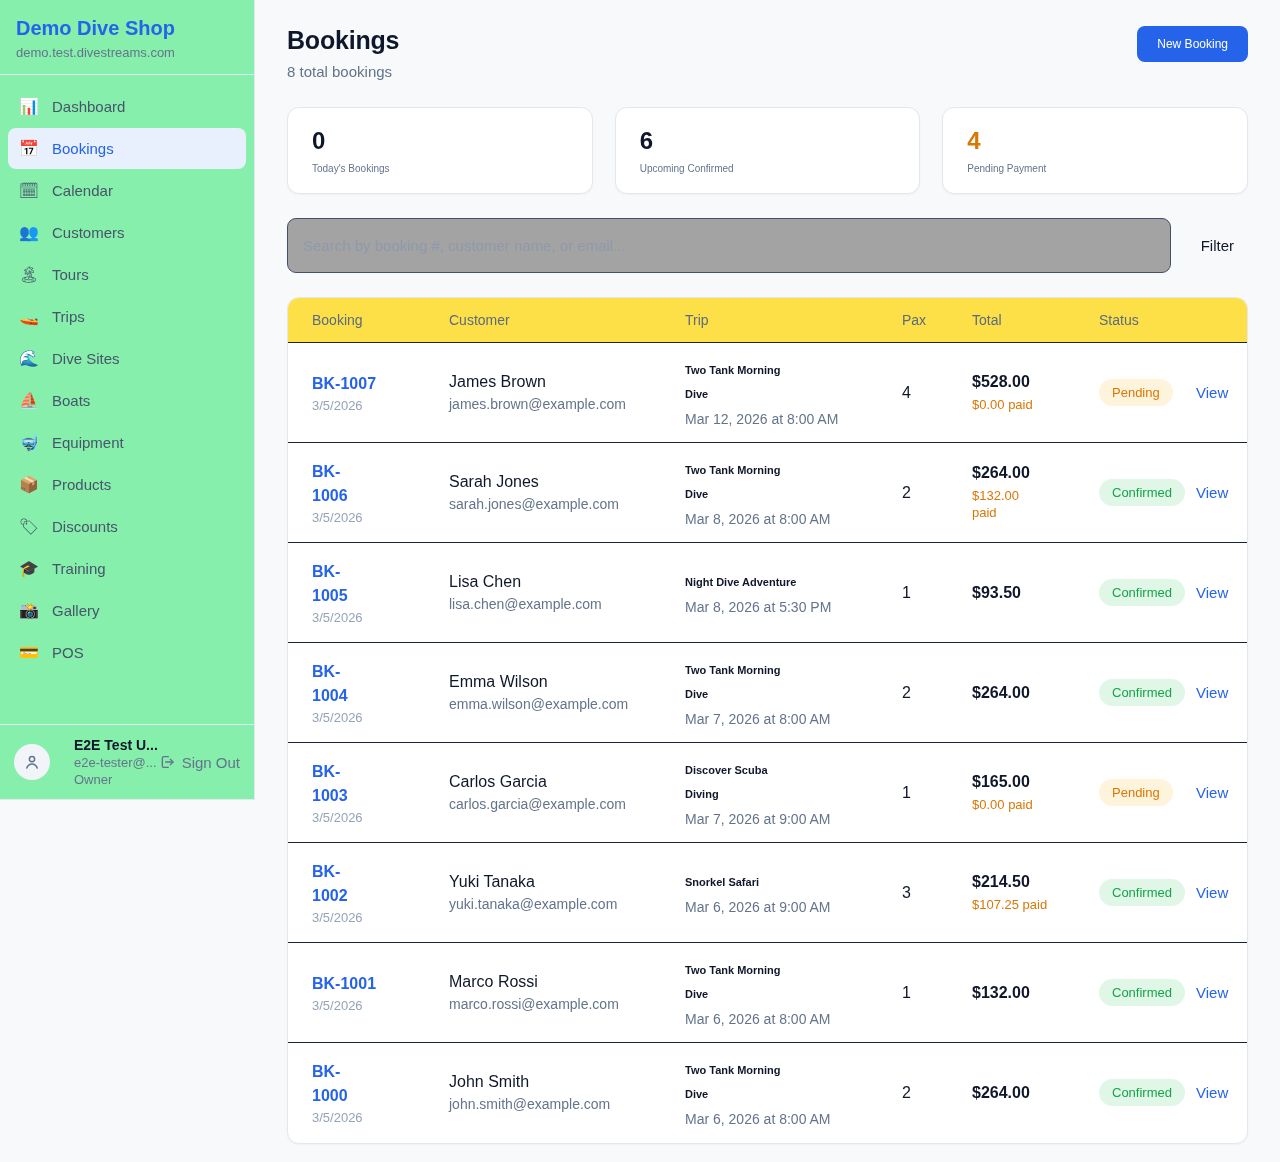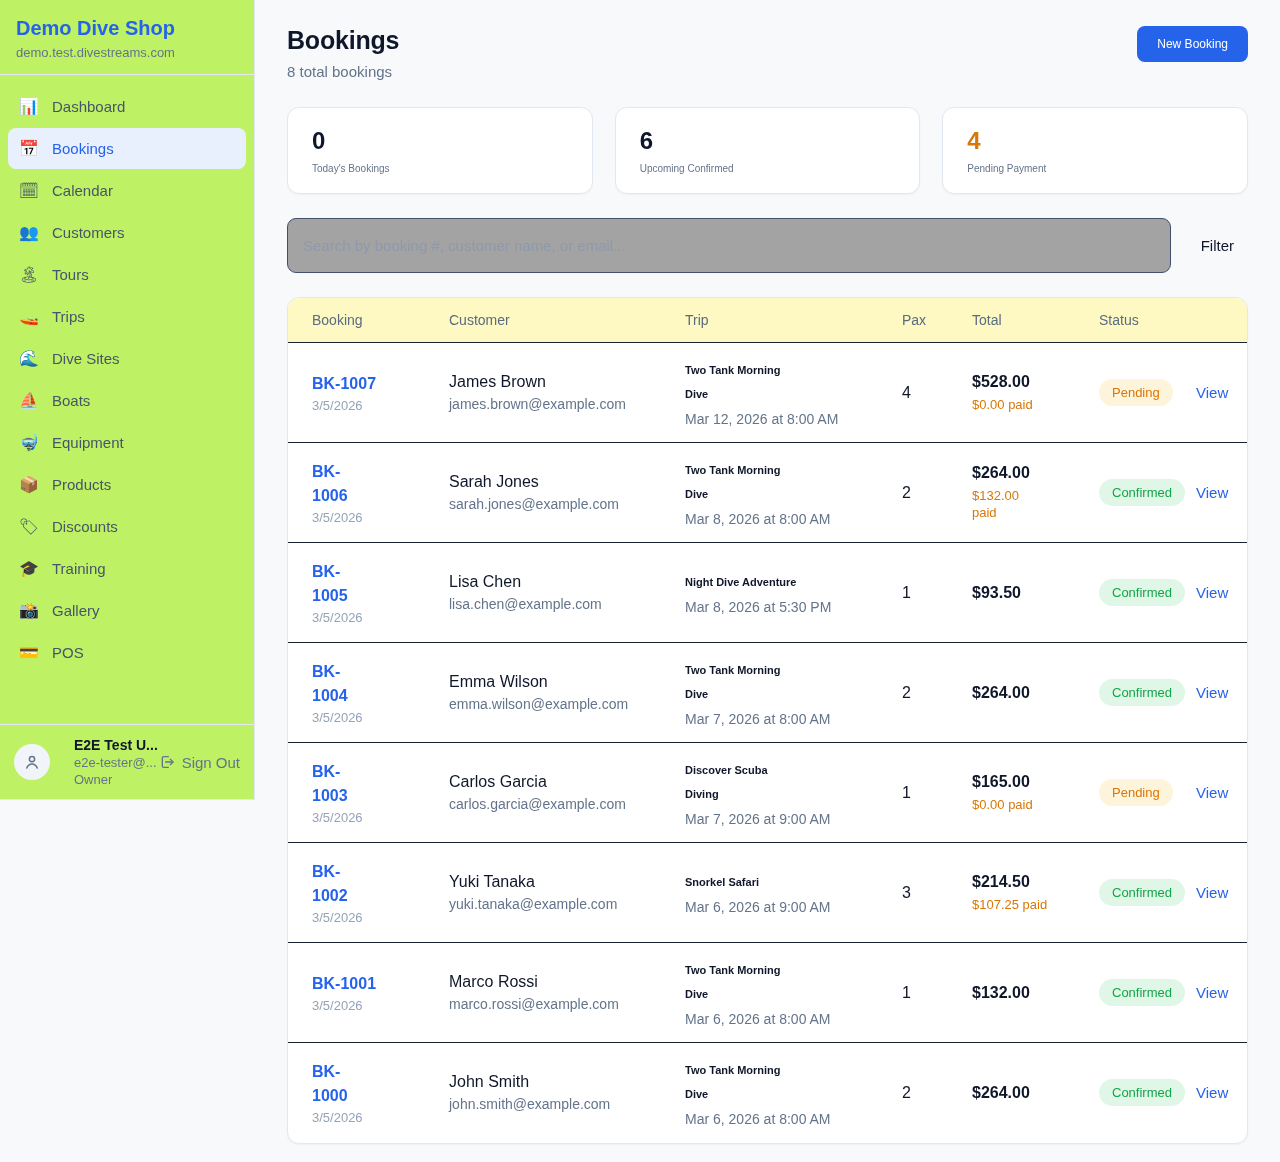--- a/index.html
+++ b/index.html
@@ -12,21 +12,21 @@
   *{box-sizing:border-box;margin:0;padding:0;}
   body{
     width:1280px;height:1162px;overflow:hidden;
     background:#f7f9fb;color:#0f172a;
     font-family:"Liberation Sans","DejaVu Sans",sans-serif;
     font-size:15px;
   }
   
   .sidebar{
     position:absolute;left:0;top:0;width:255px;height:800px;
-    background:#bef264;border-right:1px solid #e2e8f0;border-bottom:1px solid #e2e8f0;
+    background:#86efac;border-right:1px solid #e2e8f0;border-bottom:1px solid #e2e8f0;
     display:flex;flex-direction:column;
   }
   .brand{padding:16px 16px 14px;border-bottom:1px solid #e2e8f0;}
   .brand-name{font-size:20px;font-weight:bold;color:var(--accent);line-height:24px;}
   .brand-domain{font-size:13px;color:#64748b;margin-top:5px;}
   .nav{flex:1;padding:10px 8px;}
   .nav-item{
     display:flex;align-items:center;gap:12px;
     padding:11px 10px;margin:1px 0;border-radius:8px;
     font-size:15px;color:#475569;cursor:pointer;
@@ -90,21 +90,21 @@
     border:none;background:none;font-size:15px;color:#0f172a;cursor:pointer;
     margin:0 14px 0 30px;font-family:inherit;
   }
   
   .table-card{
     background:#fff;border:1px solid #e2e8f0;border-radius:12px;
     margin-top:24px;overflow:hidden;box-shadow:0 1px 2px rgba(15,23,42,.04);
   }
   table{width:100%;border-collapse:collapse;table-layout:fixed;}
   thead th{
-    background:#fef9c3;text-align:left;font-size:14px;font-weight:500;color:#5b6b80;
+    background:#fde047;text-align:left;font-size:14px;font-weight:500;color:#5b6b80;
     padding:14px 0 14px 24px;border-bottom:1px solid #1a2433;
   }
   tbody tr{height:100px;}
   tbody tr + tr td{border-top:1px solid #1a2433;}
   td{padding:12px 6px 12px 24px;vertical-align:middle;}
   .bk-id{
     color:var(--accent);font-weight:600;font-size:16px;line-height:24px;
     white-space:pre-line;text-decoration:none;display:inline-block;cursor:pointer;
   }
   .bk-date{color:#94a3b8;font-size:13px;margin-top:2px;}

